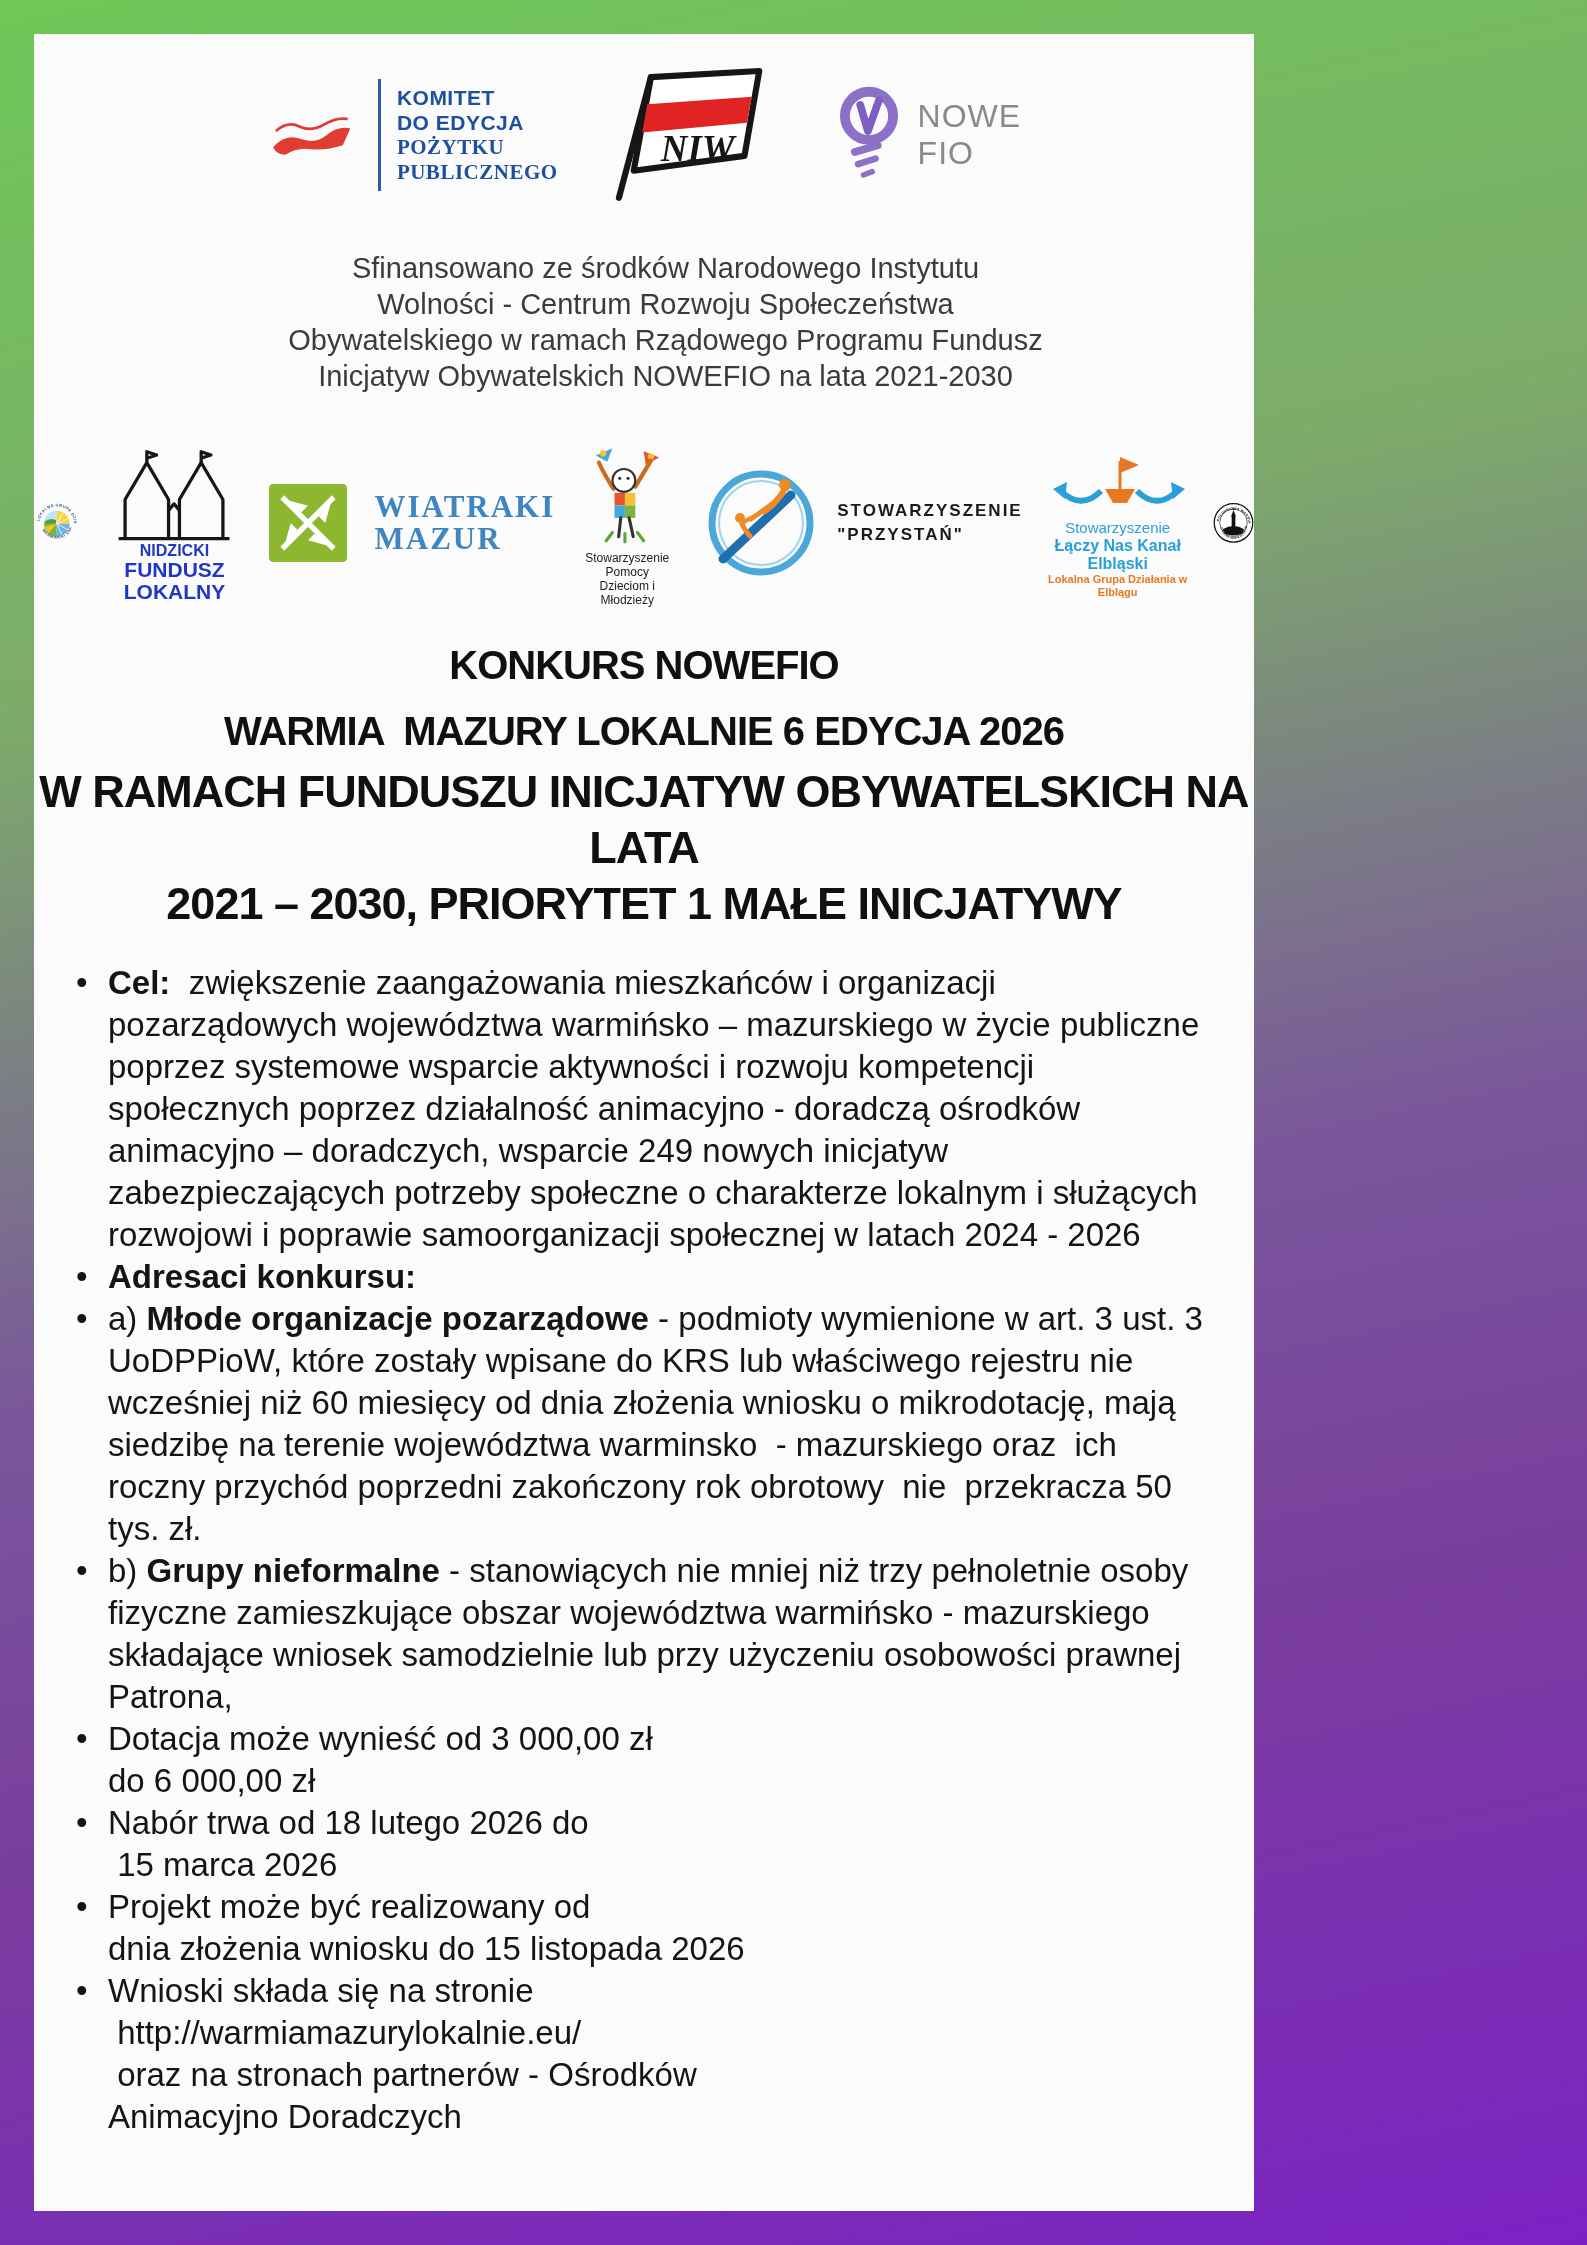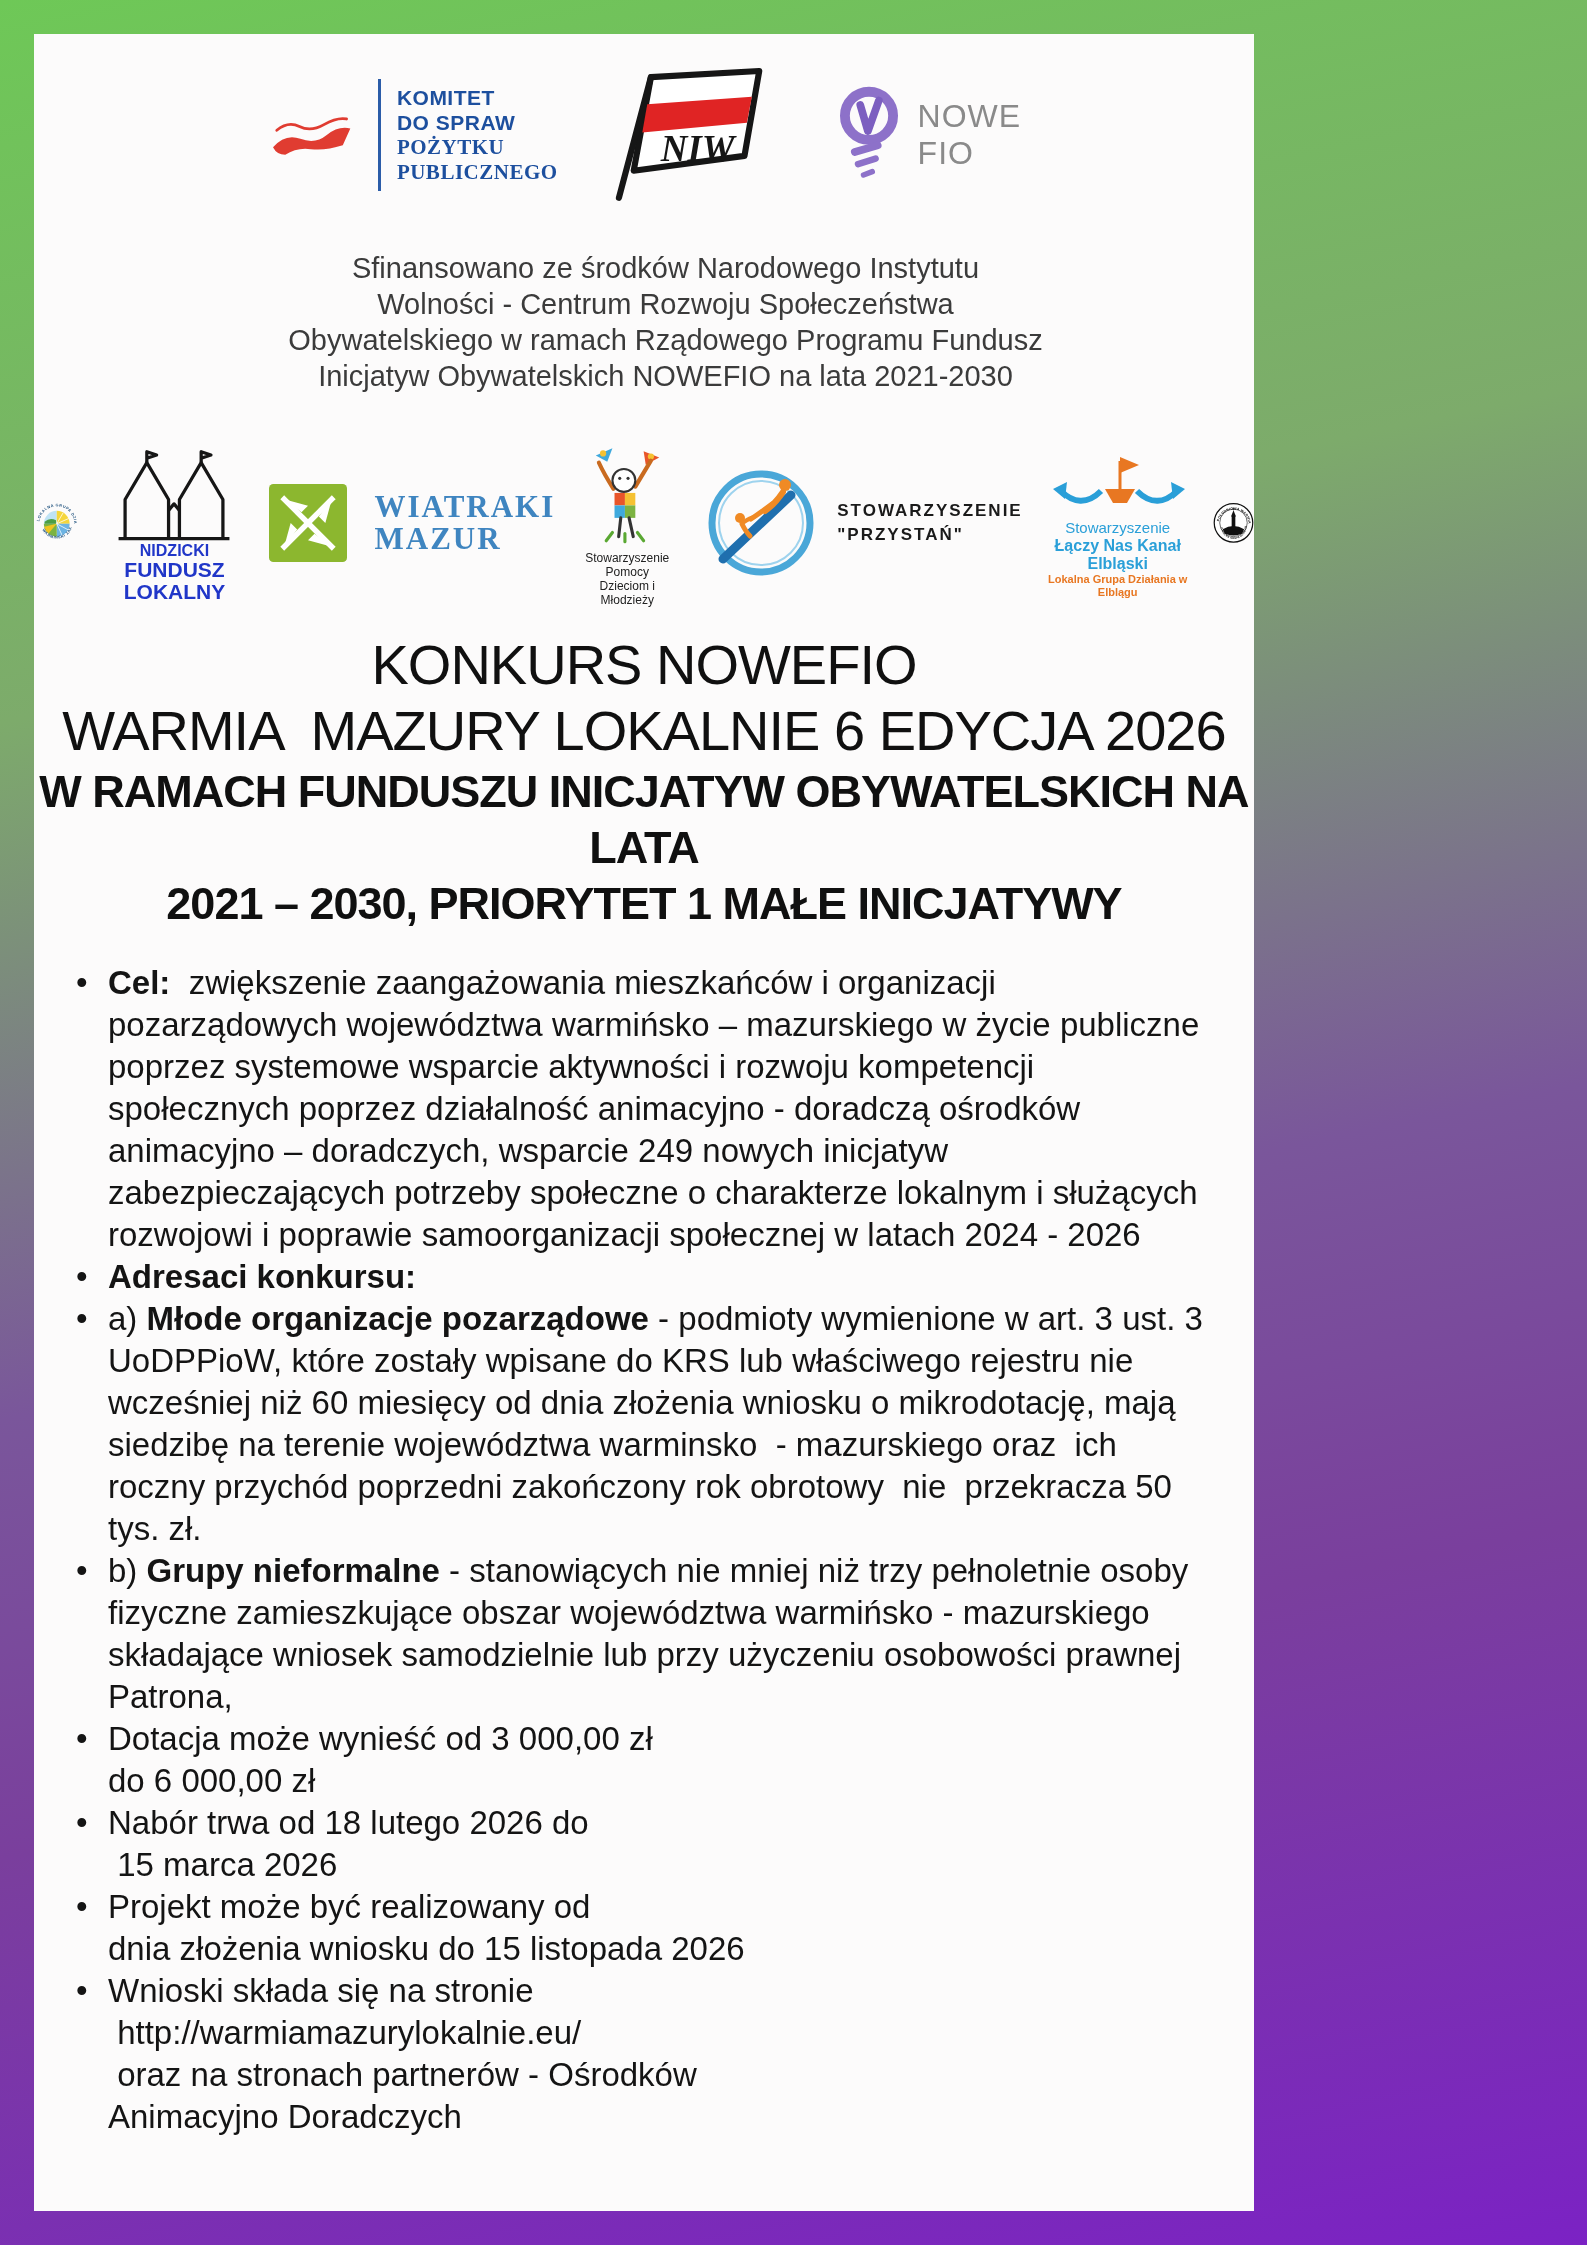--- a/index.html
+++ b/index.html
@@ -33,21 +33,21 @@
   .przystan{flex-direction:row;gap:14px;align-items:center;}
   .przystan-text{color:#1a1a1a;font-weight:800;font-size:17px;line-height:24px;letter-spacing:2px;}
   .elblag-text{text-align:center;line-height:1.15;}
   .elblag-text .e1{color:#2a9fd8;font-size:15px;}
   .elblag-text .e2{color:#2a9fd8;font-size:16px;font-weight:700;}
   .elblag-text .e3{color:#e87722;font-size:11px;font-weight:700;}
 
   
   .title{margin-top:30px;text-align:center;color:#101010;}
   .title div{white-space:pre-wrap;}
-  .t1,.t2{font-size:56px;line-height:66px;font-weight:400;letter-spacing:-1px;}
+  .t1,.t2{font-size:40px;line-height:66px;font-weight:700;letter-spacing:-1px;}
   .t3,.t4{font-size:45px;line-height:56px;font-weight:600;letter-spacing:-1px;}
 
   
   .bullets{margin:30px 38px 0 42px;font-size:33px;line-height:42px;color:#141414;}
   .bullet{display:flex;}
   .bullet .dot{flex:0 0 32px;width:32px;}
   .bullet .btxt{flex:1;white-space:pre-wrap;}
   .b{font-weight:700;}
 </style>
 </head>
@@ -59,21 +59,21 @@
     <div class="gov-row">
 
       <div class="komitet">
         <svg width="95" height="66" viewBox="0 0 100 70">
           <path d="M10 30 Q22 20 34 26 T60 24 T84 18" fill="none" stroke="#e03c31" stroke-width="3" stroke-linecap="round"></path>
           <path d="M6 48 Q19 33 35 39 T63 35 T88 28 L80 46 Q61 52 46 50 T19 56 Q10 56 6 48 Z" fill="#e03c31"></path>
         </svg>
         <div class="divider"></div>
         <div class="ktext">
           <div class="l1">KOMITET</div>
-          <div class="l2">DO SPRAW</div>
+          <div class="l2">DO EDYCJA</div>
           <div class="l3">POŻYTKU</div>
           <div class="l4">PUBLICZNEGO</div>
         </div>
       </div>
 
       <svg width="160" height="138" viewBox="0 0 130 110">
         <path d="M30 8 L118 3 L106 72 L16 84 Z" fill="#fff" stroke="#161616" stroke-width="5" stroke-linejoin="round"></path>
         <path d="M27 30 L112 24 L108 45 L23 53 Z" fill="#e02424"></path>
         <path d="M30 8 L4 106" fill="none" stroke="#161616" stroke-width="5" stroke-linecap="round"></path>
         <text x="38" y="76" font-family="Liberation Serif, serif" font-style="italic" font-weight="bold" font-size="30" fill="#161616">NIW</text>

